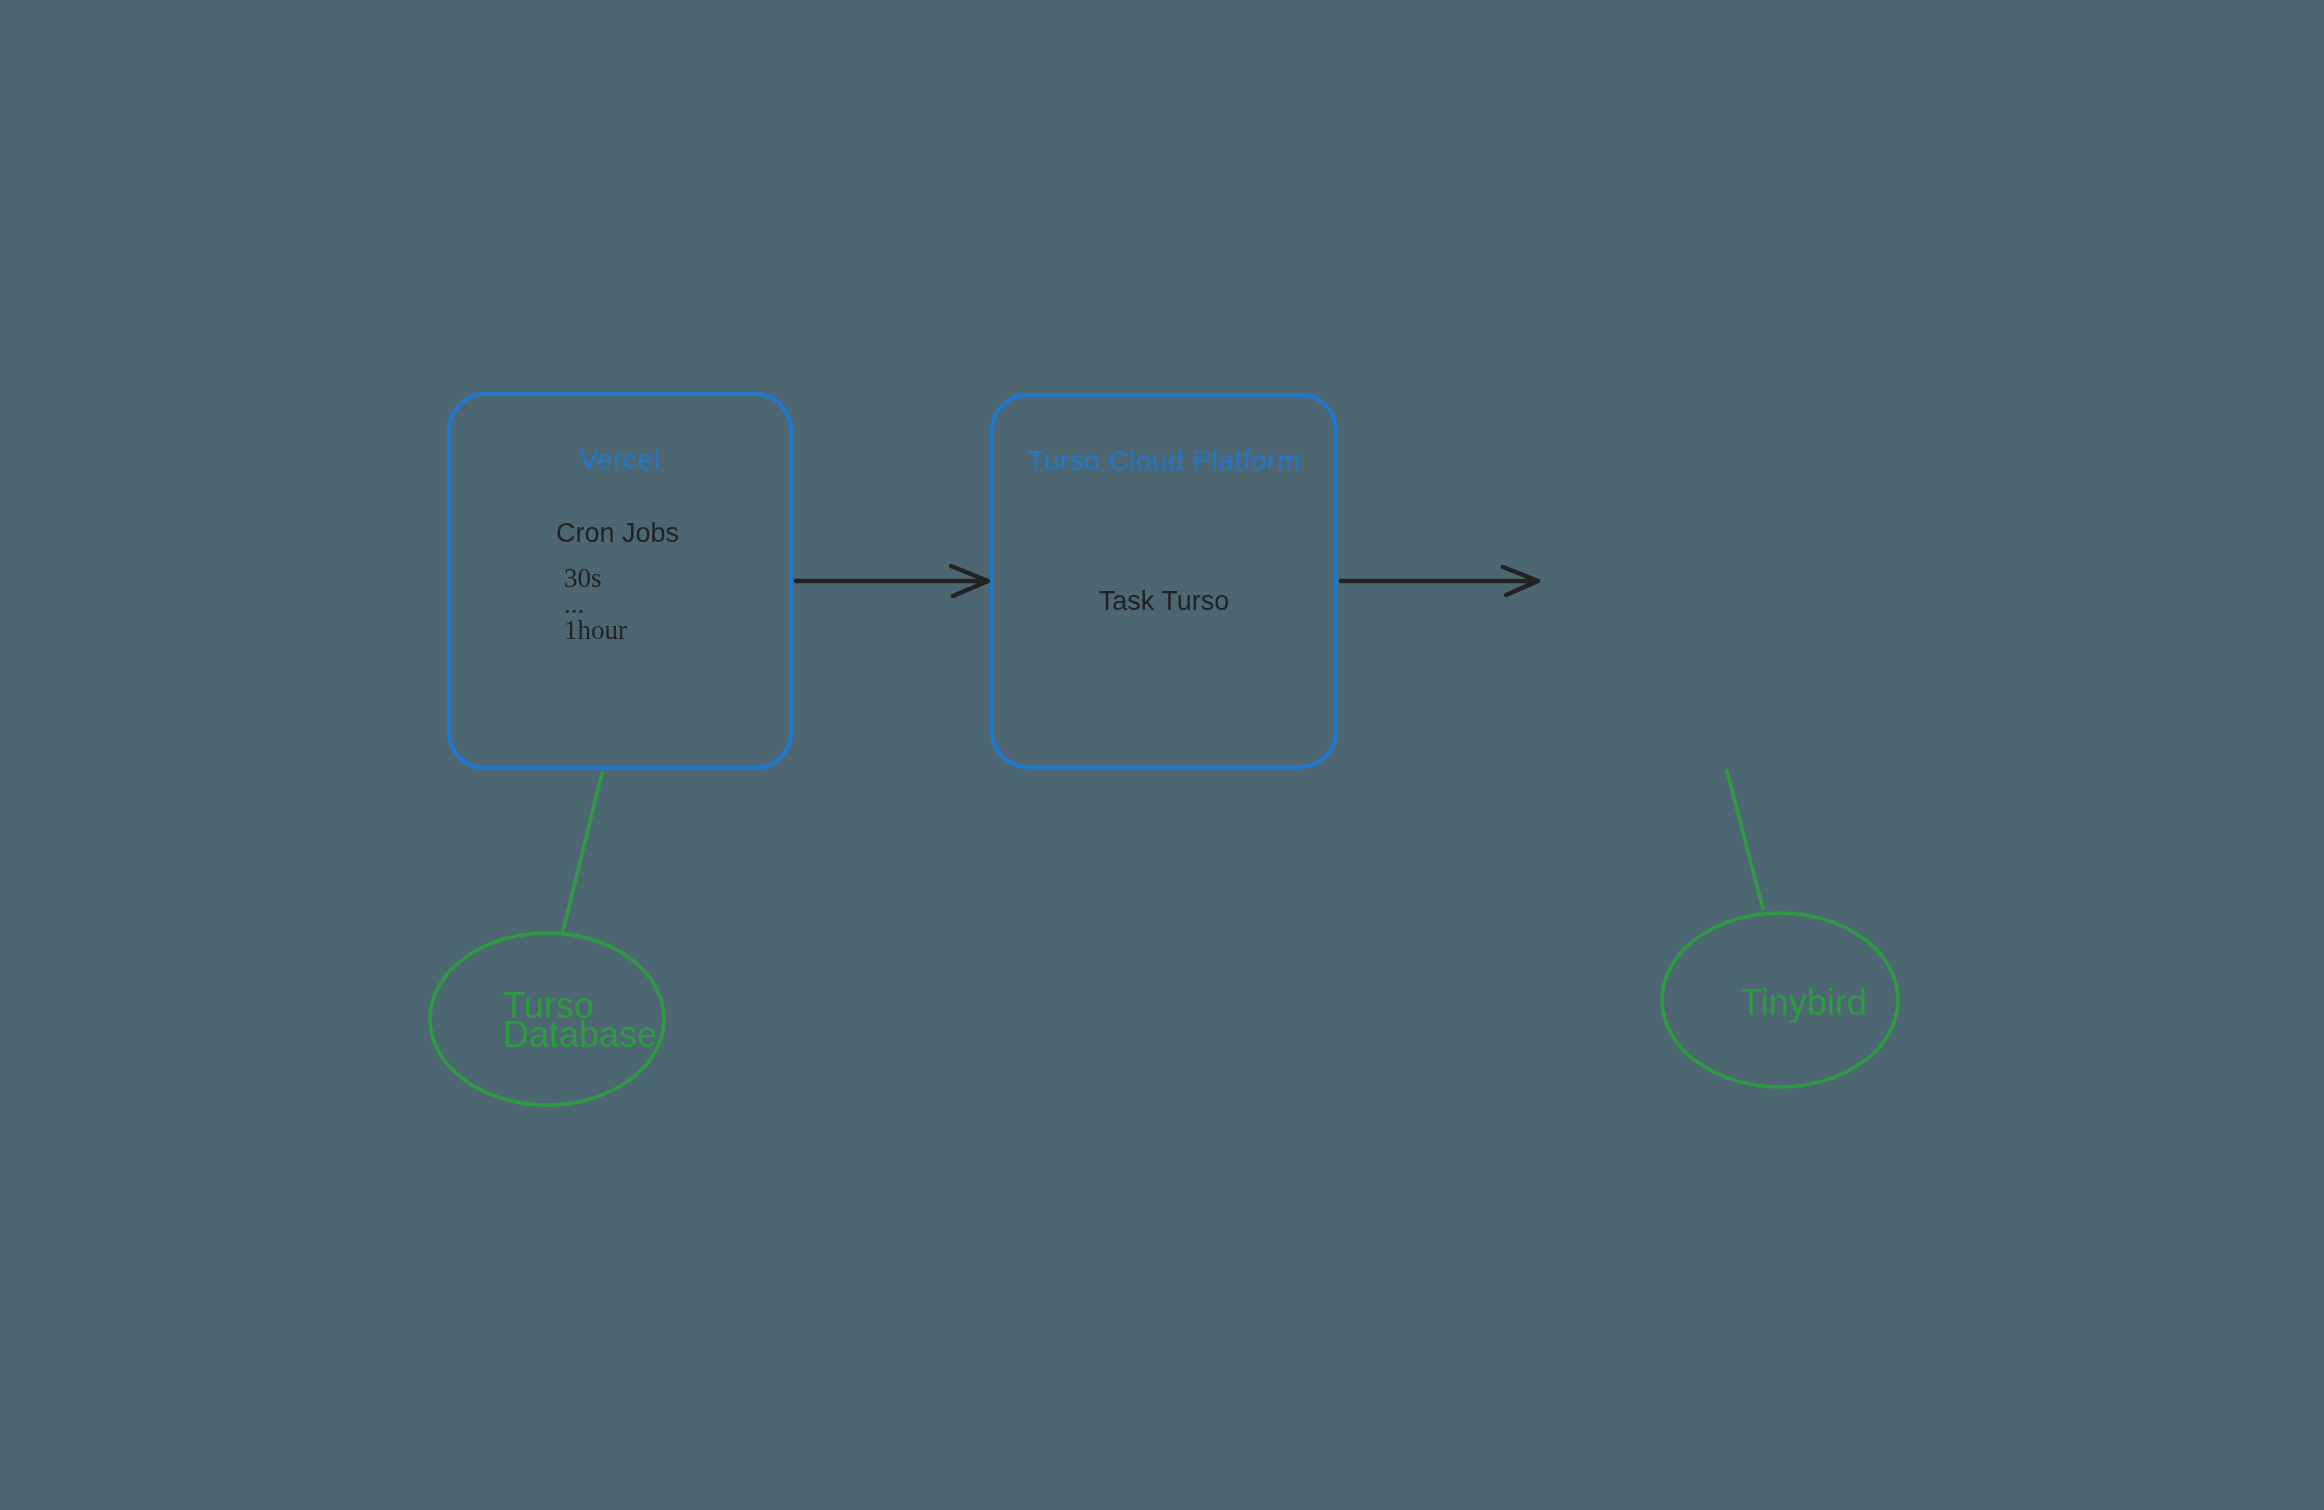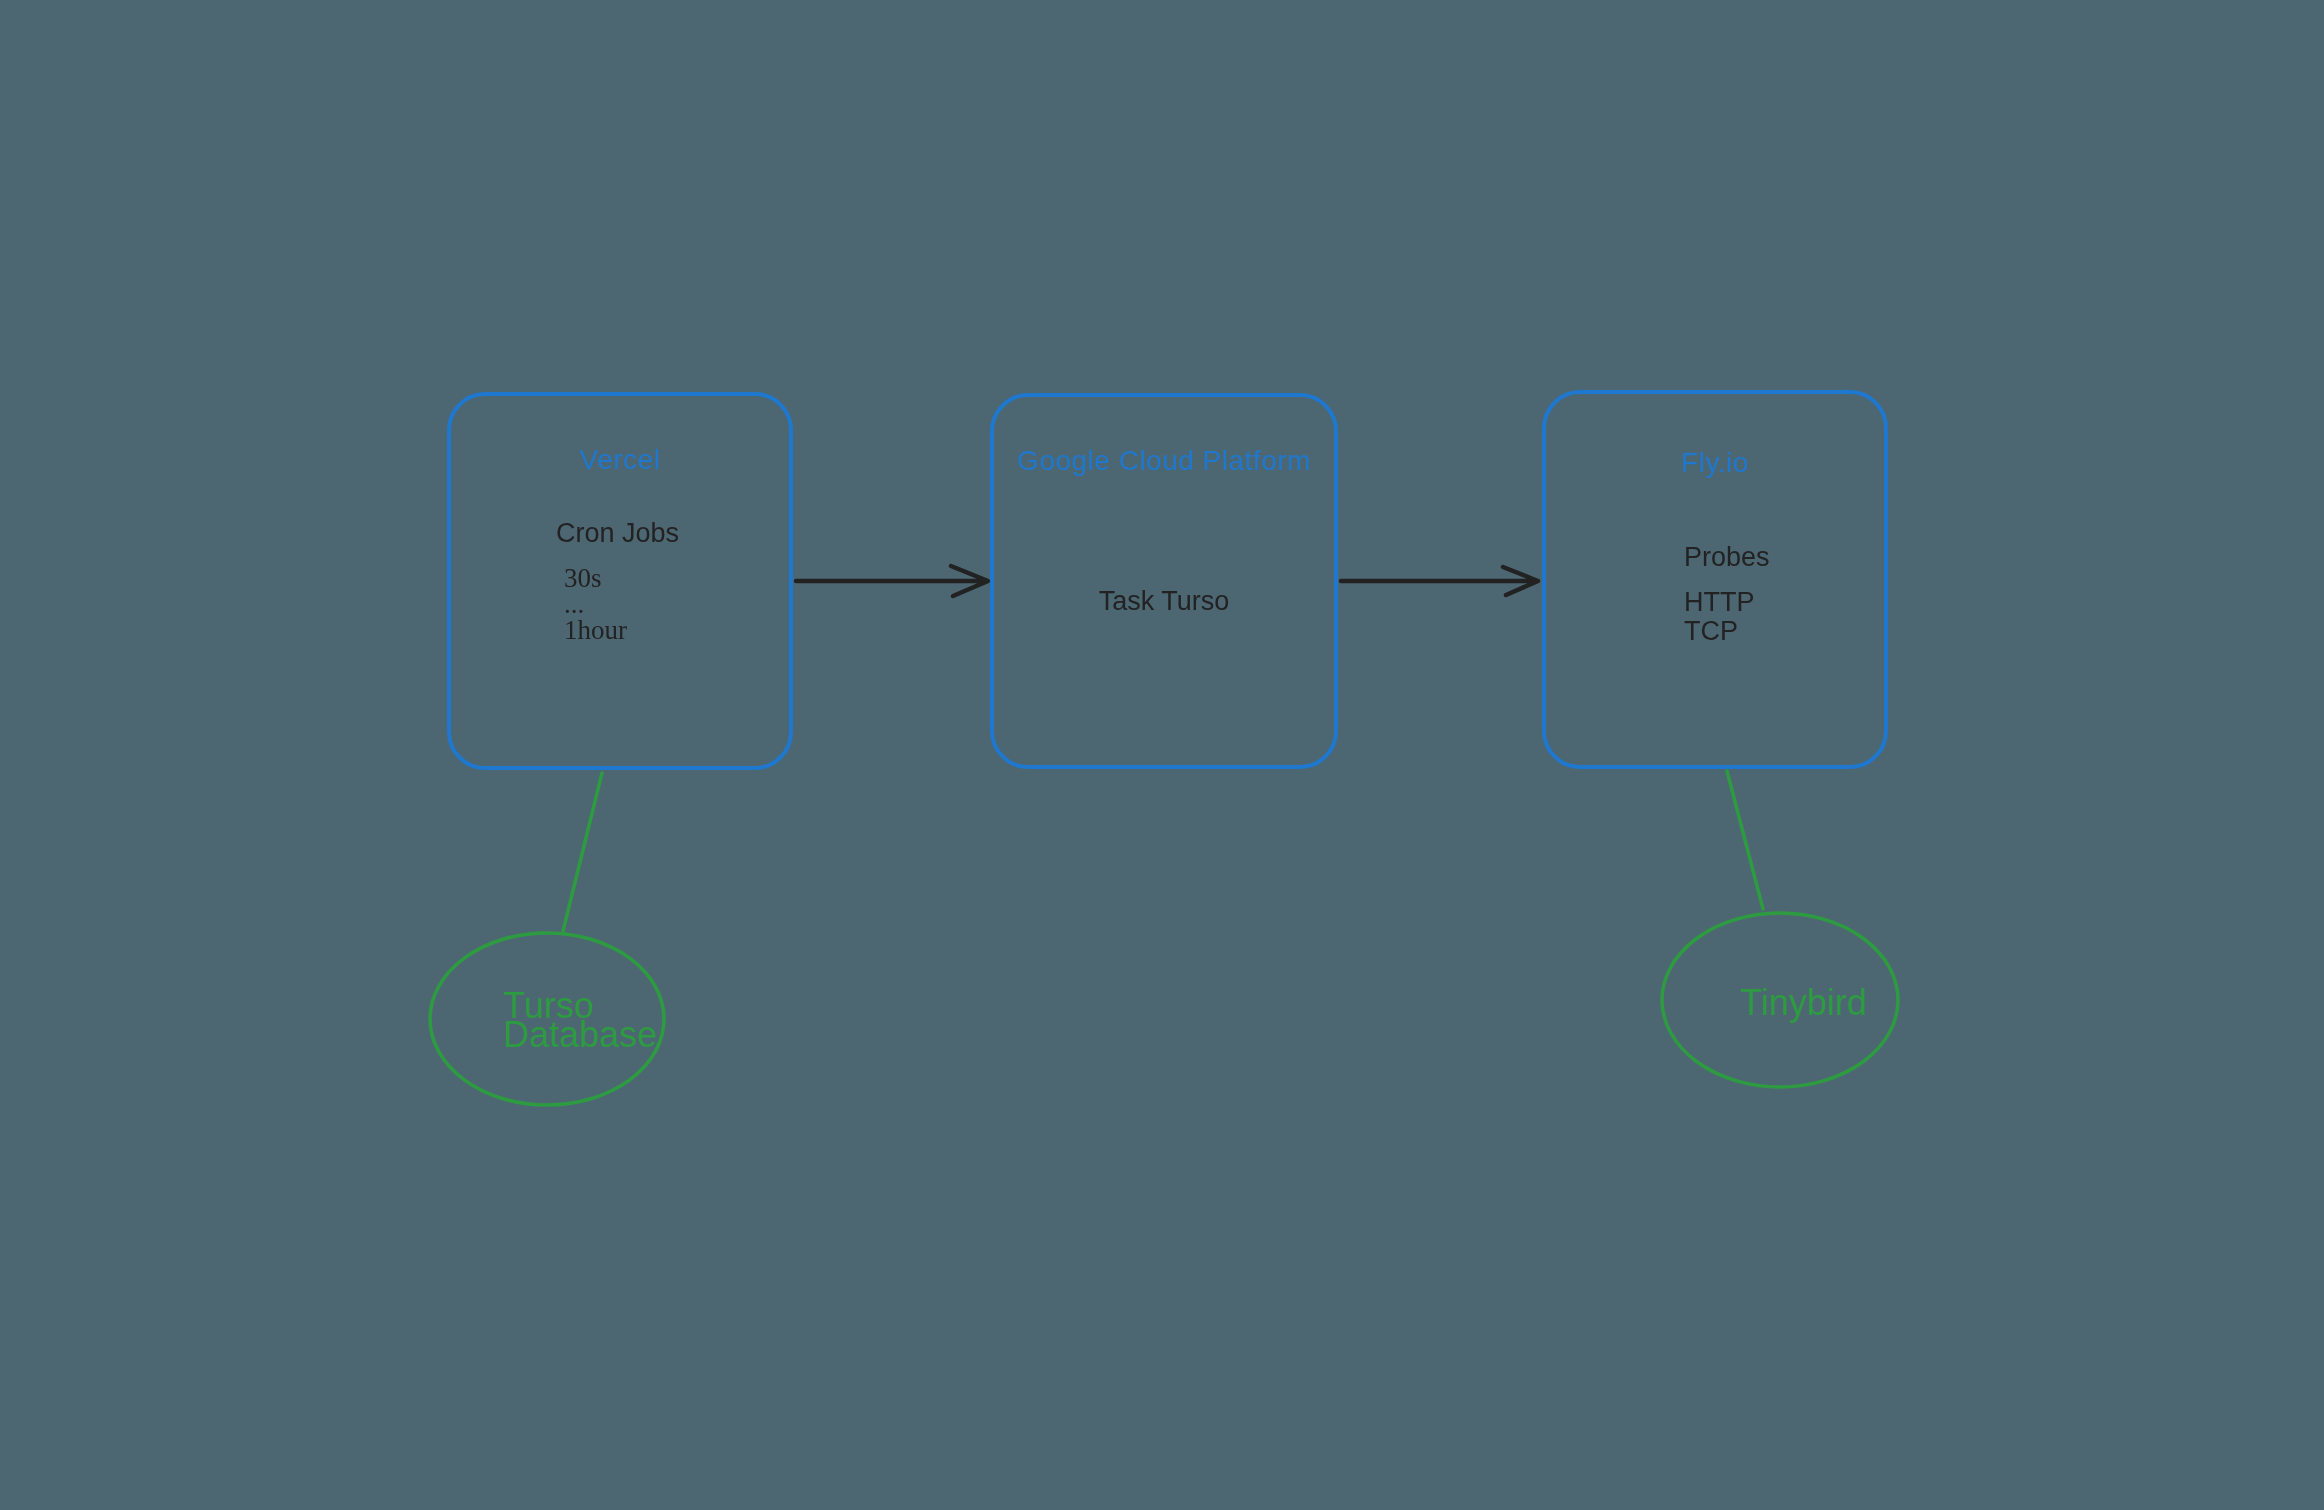--- a/index.html
+++ b/index.html
@@ -109,32 +109,24 @@
     <div class="title">Vercel</div>
     <div class="body-text" id="vercel-heading">Cron Jobs</div>
     <div class="body-text" id="vercel-lines">
       <div>30s</div>
       <div>...</div>
       <div>1hour</div>
     </div>
   </div>
 
   <div class="box" id="box-gcp">
-    <div class="title">Google Cloud Platform</div>
+    <div class="title">Turso Cloud Platform</div>
     <div class="body-text" id="gcp-body">Task Turso</div>
   </div>
 
-  <div class="box" id="box-fly">
-    <div class="title">Fly.io</div>
-    <div class="body-text" id="fly-heading">Probes</div>
-    <div class="body-text" id="fly-lines">
-      <div>HTTP</div>
-      <div>TCP</div>
-    </div>
-  </div>
 
   <div class="elabel" id="label-turso">
     <div>Turso</div>
     <div>Database</div>
   </div>
 
   <div class="elabel" id="label-tinybird">
     <div>Tinybird</div>
   </div>
 

